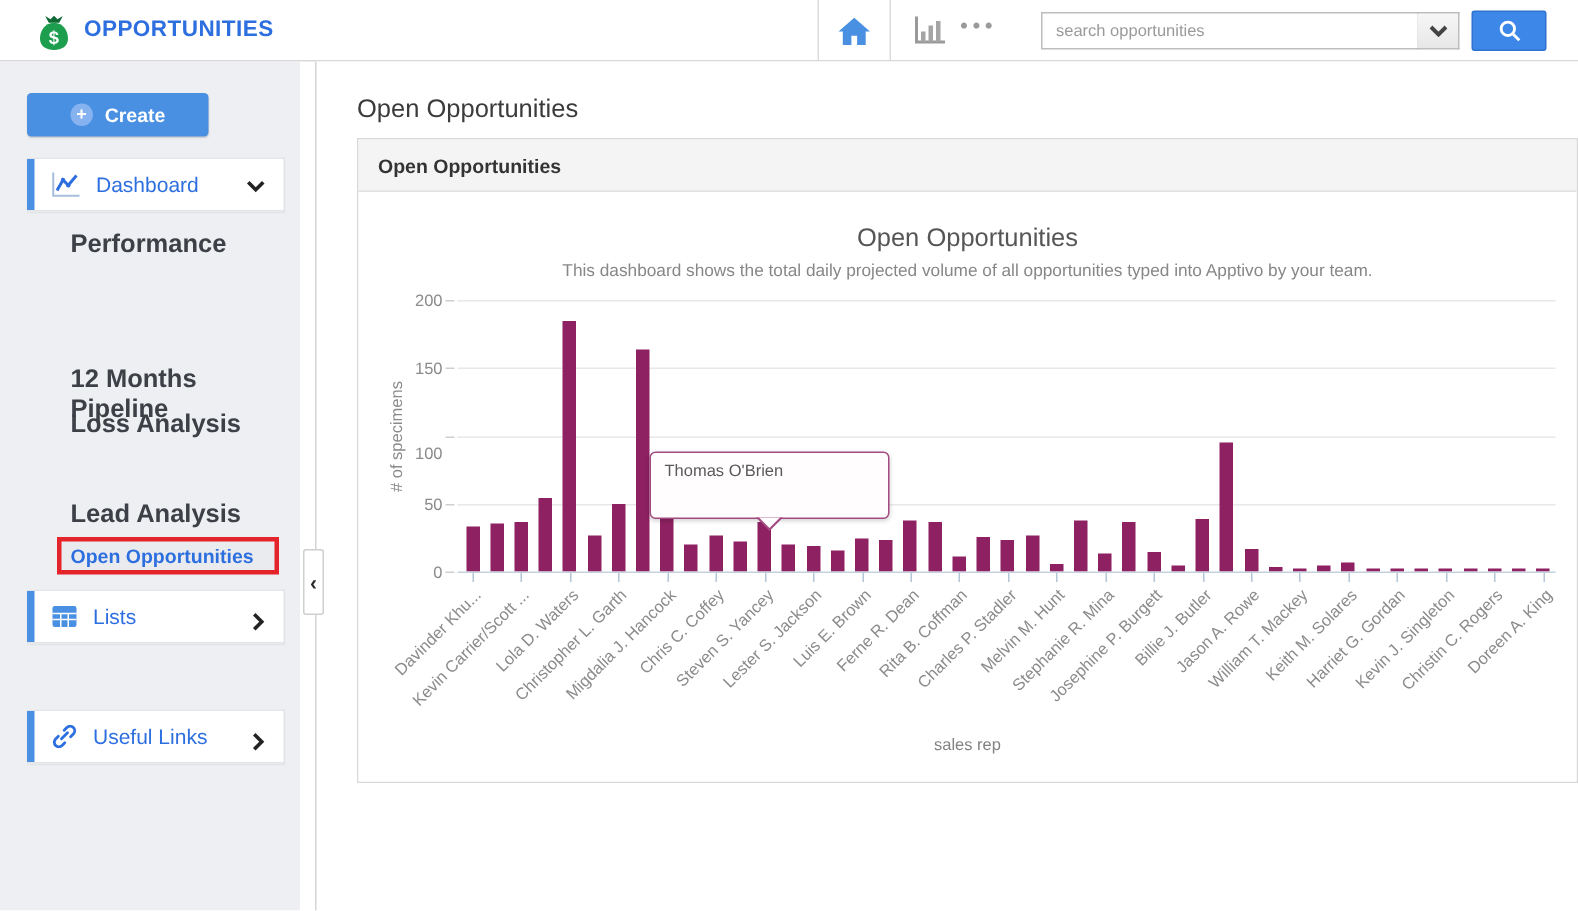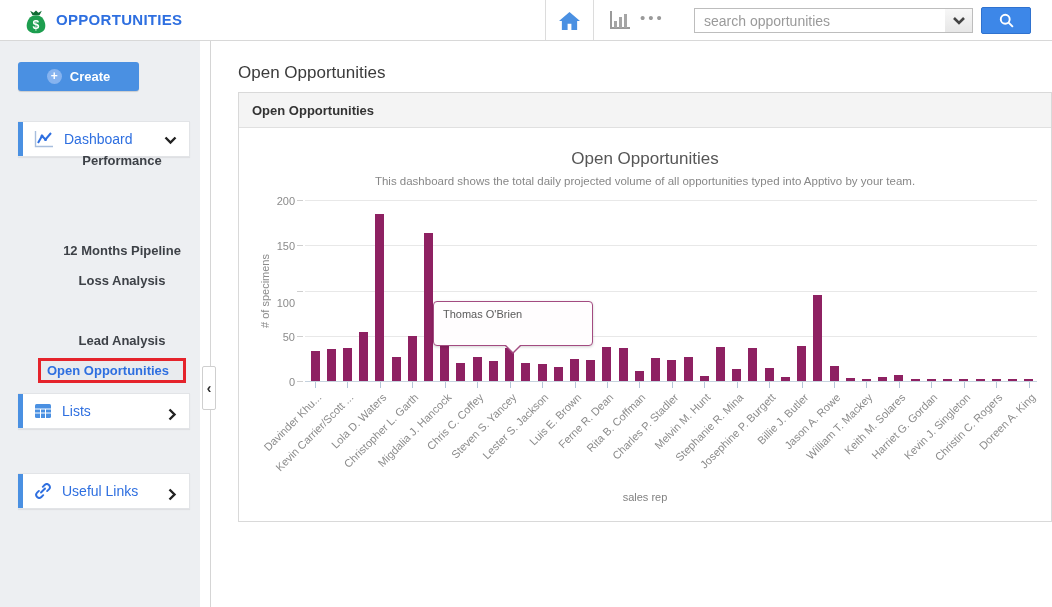--- a/index.html
+++ b/index.html
@@ -6,38 +6,38 @@
   html,body { width:1052px; height:607px; }
   body { position:relative; font-family:"Liberation Sans",sans-serif; background:#fff; overflow:hidden; }
 
   
   .topbar { position:absolute; left:0; top:0; width:1052px; height:41px; background:#fff; border-bottom:1px solid #d8d8d8; }
   .logo { position:absolute; left:22px; top:7px; width:28px; height:28px; }
   .app-title { position:absolute; left:56px; top:11px; font-size:15px; font-weight:bold; color:#2e6fe0; letter-spacing:.3px; }
   .home-cell { position:absolute; left:545px; top:0; width:49px; height:40px; border-left:1px solid #dcdcdc; border-right:1px solid #dcdcdc; display:flex; align-items:center; justify-content:center; cursor:pointer; }
   .chart-cell { position:absolute; left:602px; top:0; width:34px; height:40px; display:flex; align-items:center; justify-content:center; cursor:pointer; }
   .dots { position:absolute; left:640px; top:9px; width:42px; color:#9a9a9a; font-size:15px; letter-spacing:3px; cursor:pointer; }
-  .search-input { position:absolute; left:694px; top:8px; width:252px; height:25px; border:1px solid #bdbdbd; padding:0 9px; font-size:14px; color:#c2410c; font-family:"Liberation Sans",sans-serif; outline:none; }
+  .search-input { position:absolute; left:694px; top:8px; width:252px; height:25px; border:1px solid #bdbdbd; padding:0 9px; font-size:11px; color:#c2410c; font-family:"Liberation Sans",sans-serif; outline:none; }
   .search-input::placeholder { color:#9a9a9a; }
   .search-dd { position:absolute; left:945px; top:8px; width:28px; height:25px; background:linear-gradient(#f7f7f7,#e7e7e7); border:1px solid #bdbdbd; border-left:none; display:flex; align-items:center; justify-content:center; cursor:pointer; }
   .search-btn { position:absolute; left:981px; top:7px; width:50px; height:27px; background:#3d87e8; border:1px solid #2f72cf; border-radius:2px; display:flex; align-items:center; justify-content:center; cursor:pointer; }
 
   
   .sidebar { position:absolute; left:0; top:41px; width:200px; height:566px; background:#edeff2; }
   .create-btn { position:absolute; left:18px; top:21px; width:121px; height:29px; background:#4a90e2; border-radius:3px; color:#fff; font-size:13px; font-weight:bold; display:flex; align-items:center; justify-content:center; gap:8px; cursor:pointer; box-shadow:0 1px 1px rgba(0,0,0,.15); }
   .plus-circle { width:15px; height:15px; border-radius:50%; background:#86b3ef; color:#fff; font-size:12px; font-weight:bold; line-height:15px; text-align:center; }
   .nav-row { position:absolute; left:18px; width:172px; height:36px; background:#fff; border:1px solid #e2e4e7; border-left:none; box-shadow:0 1px 1px rgba(0,0,0,.06); display:flex; align-items:center; padding-left:16px; gap:10px; cursor:pointer; }
   .nav-row::before { content:""; position:absolute; left:0; top:0; width:5px; height:100%; background:#4a90e2; }
   .nav-row .lbl { color:#2e6fe0; font-size:14px; }
   .nav-row .chev { position:absolute; right:12px; top:14px; }
-  .row-dashboard { top:80px;text-align:right; }
+  .row-dashboard { top:64px;text-align:right; }
   .row-lists { top:352px; }
   .row-kanban { top:392px; }
   .row-useful { top:432px; }
-  .sub-item { position:absolute; left:47px; width:150px; height:22px; font-size:13px; font-weight:bold; color:#3d4147; cursor:pointer;text-align:center; }
+  .sub-item { position:absolute; left:47px; width:150px; height:22px; font-size:17px; font-weight:bold; color:#3d4147; cursor:pointer; }
   .sub-active { position:absolute; left:38px; top:317px; width:148px; height:25px; border:3px solid #e5232b; background:#e9ebee; display:flex; align-items:center; padding-left:6px; font-size:13px; font-weight:bold; color:#2e6fe0; cursor:pointer; }
   .collapse-handle { position:absolute; left:202px; top:366px; width:14px; height:44px; background:#fff; border:1px solid #cfcfcf; border-radius:2px; color:#2b2b2b; font-size:14px; font-weight:bold; display:flex; align-items:center; justify-content:center; cursor:pointer; z-index:5; }
 
   
   .main { position:absolute; left:210px; top:41px; width:842px; height:566px; background:#fff; border-left:1px solid #d5d5d5; }
   .page-title { position:absolute; left:27px; top:22px; font-size:17px; color:#3b3b3b; }
   .panel { position:absolute; left:27px; top:51px; width:814px; height:430px; border:1px solid #d9d9d9; }
   .panel-header { height:35px; background:#f4f4f4; border-bottom:1px solid #e0e0e0; display:flex; align-items:center; padding-left:13px; font-size:13px; font-weight:bold; color:#333; }
   .panel-body { position:relative; height:393px; background:#fff; }
   .chart-title { position:absolute; left:0; top:21px; width:100%; text-align:center; font-size:17px; color:#565656; }

